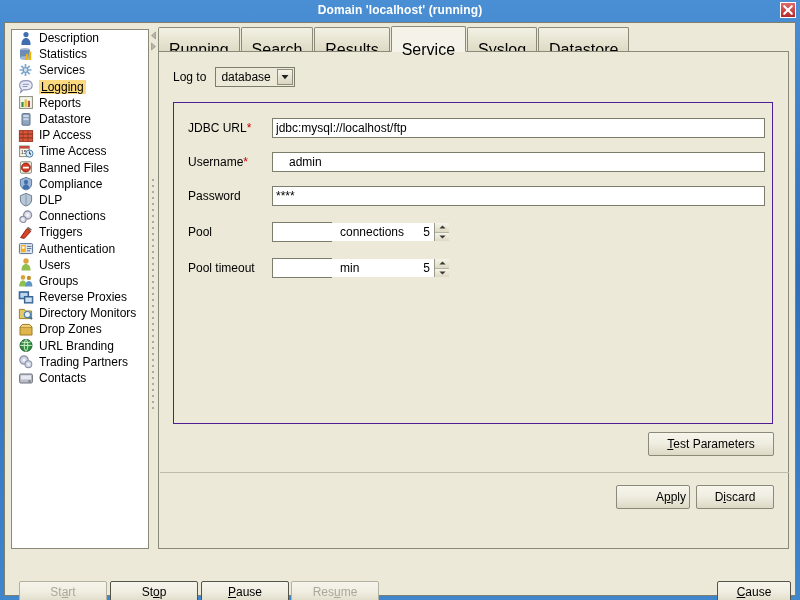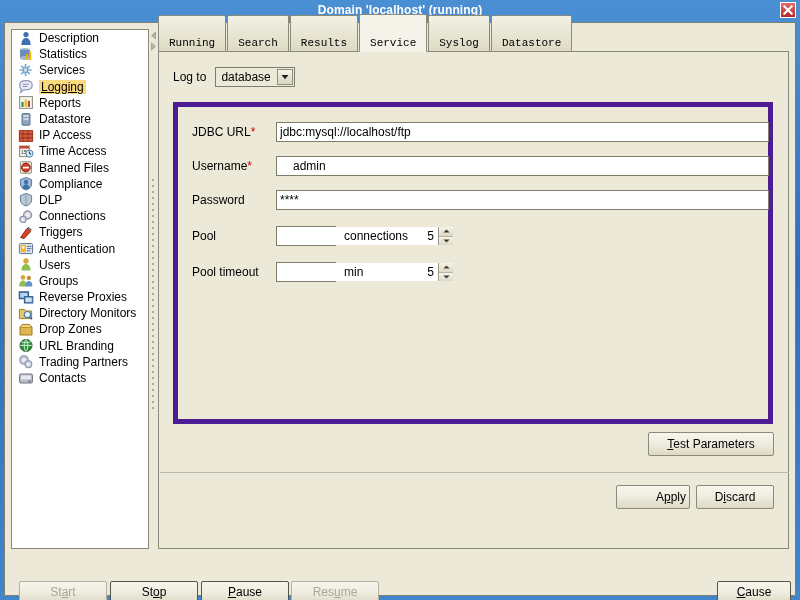--- a/index.html
+++ b/index.html
@@ -119,32 +119,31 @@
     position: absolute;
     left: 0; top: 0;
     height: 23px;
     width: 631px;
     display: flex;
     align-items: flex-end;
   }
   .tab {
     height: 19px;
     line-height: 19px;
-    padding: 18px 10px;
+    padding: 12px 10px;
     margin-right: 1px;
     background: linear-gradient(to bottom, #f3f1e4, #ddd9c3);
     border: 1px solid #8a8a78;
     border-bottom: none;
     border-radius: 2px 2px 0 0;
     box-sizing: border-box;
-    font-size: 11px;
+    font-size: 16px;
     color: #000;
     cursor: pointer;
     white-space: nowrap;
-    font-family: Liberation Mono, monospace;
   }
   .tab.active {
     height: 23px;
     line-height: 21px;
     background: #f4f2e9;
     border-bottom: 1px solid #f4f2e9;
     position: relative;
     z-index: 3;
   }
   #tabbody {
@@ -185,21 +184,21 @@
     border: 1px solid #908f7e;
     box-sizing: border-box;
     display: flex; align-items: center; justify-content: center;
   }
 
   
   #formbox {
     position: absolute;
     left: 14px; top: 50px;
     width: 600px; height: 322px;
-    border: 5px solid #4c1d95;
+    border: 1px solid #4c1d95;
     background: #ece9d8;
     box-sizing: border-box;
   }
   .frow {
     position: absolute;
     left: 0;
     height: 22px;
     display: flex;
     align-items: center;
   }

